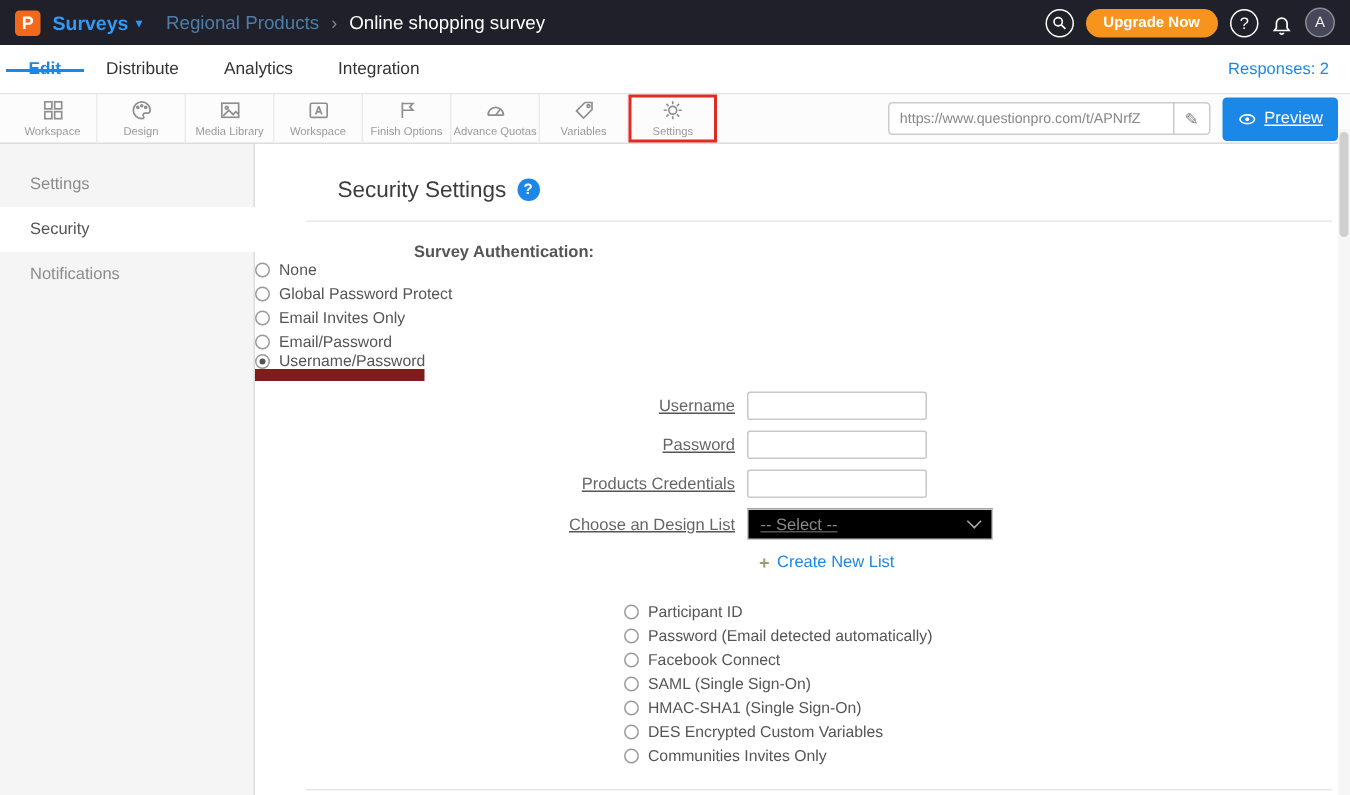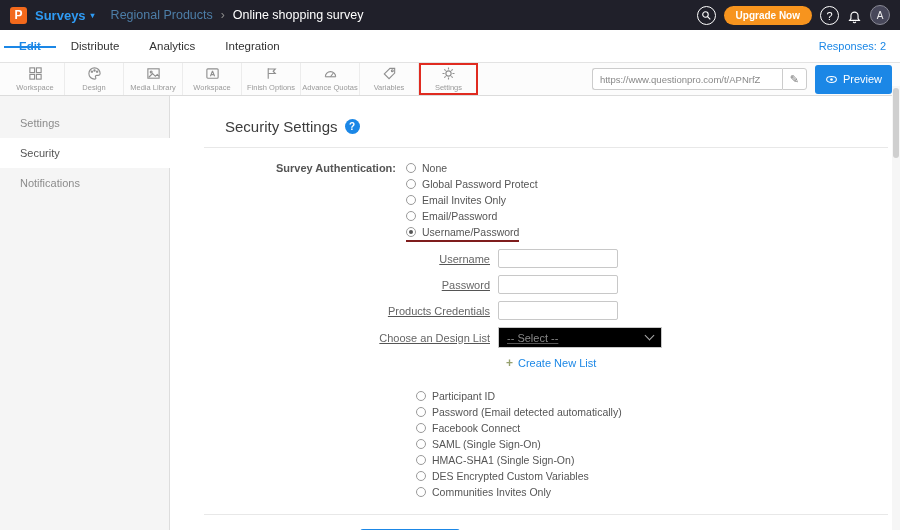--- a/index.html
+++ b/index.html
@@ -37,44 +37,44 @@
   .tb-item.highlight { border:2px solid #e02b20; }
   .tb-icon svg { width:15px; height:15px; stroke:#8f8f8f; fill:none; stroke-width:1.2; display:block; }
   .tb-label { font-size:7.5px; color:#9a9a9a; white-space:nowrap; }
   .toolbar-right { margin-left:auto; display:flex; align-items:center; gap:8px; padding-right:2px; }
   .url-wrap { display:flex; }
   .url-input { width:190px; height:22px; border:1px solid #ccc; border-right:none; border-radius:3px 0 0 3px;
                font-size:9.5px; color:#888; padding:0 7px; outline:none; font-family:"Liberation Sans", sans-serif; }
   .pencil-btn { width:25px; height:22px; border:1px solid #ccc; border-radius:0 3px 3px 0; background:#fff; color:#777;
                 font-size:11px; display:flex; align-items:center; justify-content:center; cursor:pointer; }
   .preview-btn { background:#1b87e6; color:#fff; border:none; border-radius:3px; font-size:11px; padding:8px 10px;
-                 display:flex; align-items:center; gap:5px; cursor:pointer; }
+                 display:flex; align-items:center; gap:5px; cursor:pointer;text-decoration:underline; }
   .preview-btn svg { width:13px; height:13px; stroke:#fff; fill:none; stroke-width:1.3; }
 
   
   .content { display:flex; height:444px; }
   .sidebar { width:170px; background:#f5f5f5; border-right:1px solid #ddd; padding-top:12px; flex-shrink:0; }
   .side-item { height:30px; line-height:30px; padding-left:20px; font-size:11px; color:#8c8c8c; cursor:pointer; }
   .side-item.active { background:#fff; color:#555; margin-right:-1px; }
 
   .main { flex:1; position:relative; background:#fff; }
   .title-row { display:flex; align-items:center; gap:7px; margin:22px 0 12px 55px; }
   .page-title { font-size:15px; color:#3c3c3c; }
   .help-badge { width:15px; height:15px; border-radius:50%; background:#1b87e6; color:#fff; font-size:10px; font-weight:bold;
                 display:flex; align-items:center; justify-content:center; cursor:pointer; }
   .divider { border-top:1px solid #e8e8e8; margin:0 12px 0 34px; }
 
   .form { margin-top:14px; font-size:11px; color:#555; }
-  .row-auth { display:flex; }
+  .row-auth { display:flex;flex-direction:column; }
   .auth-label { width:236px; text-align:right; padding-right:10px; font-weight:bold; color:#555; font-size:11px; line-height:12px; }
   .radio-group { display:flex; flex-direction:column; gap:4px; }
   .radio-row { display:inline-flex; align-items:center; gap:6px; width:max-content; cursor:pointer; height:12px; }
   .radio { width:10px; height:10px; border:1px solid #9a9a9a; border-radius:50%; background:#fff; position:relative; flex-shrink:0; }
   .radio-row.checked .radio::after { content:""; position:absolute; inset:2px; background:#555; border-radius:50%; }
-  .radio-row.annotated { border-bottom:2px solid #7f1d1d; padding-bottom:2px; height:16px; }
+  .radio-row.annotated { border-bottom:8px solid #7f1d1d; padding-bottom:2px; height:16px; }
   .radio-label { font-size:10.5px; color:#555; }
 
   .row-field { display:flex; align-items:center; margin-top:7px;text-decoration:underline; }
   .field-label { width:328px; text-align:right; padding-right:8px; color:#666; font-size:11px; }
   .text-input { width:120px; height:19px; border:1px solid #c8c8c8; border-radius:2px; outline:none; padding:0 5px;
                 font-size:11px; font-family:"Liberation Sans", sans-serif; }
   .select-box { width:164px; height:21px; border:1px solid #c8c8c8; display:flex; align-items:center; justify-content:space-between;
                 padding:0 8px; color:#888; font-size:11px; background:#000000; cursor:pointer; }
   .chev { width:7px; height:7px; border-right:1.4px solid #aaa; border-bottom:1.4px solid #aaa; transform:rotate(45deg); margin-top:-4px; }
 

